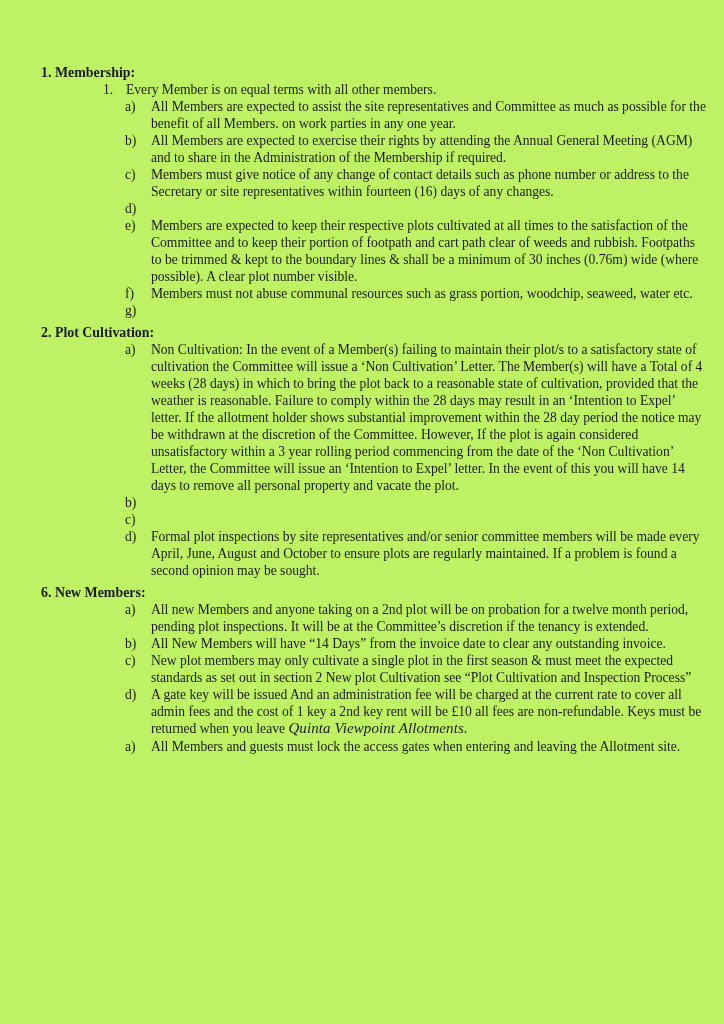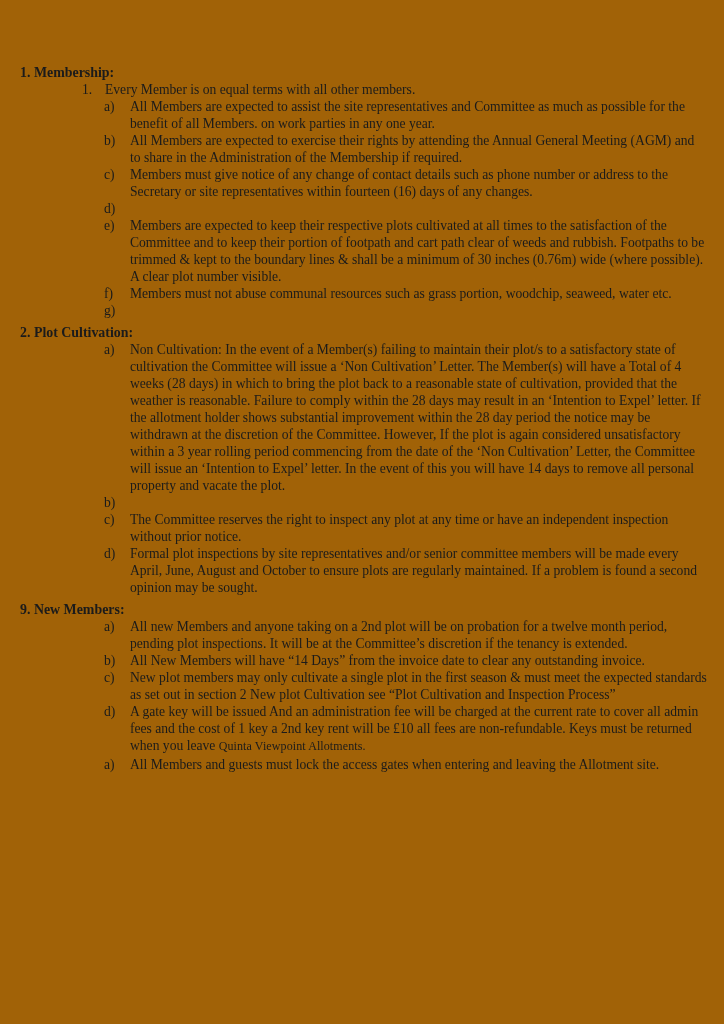--- a/index.html
+++ b/index.html
@@ -1,39 +1,39 @@
 <!DOCTYPE html>
 <html><head>
 <meta charset="utf-8">
 <style>
   html,body{margin:0;padding:0;background:#ffffff;}
   .page{
     position:relative;
     width:724px;height:1024px;
     box-sizing:border-box;
-    padding:64px 16px 0 20px;
-    background:#a16207;
+    padding:64px 16px 0 41px;
+    background:#bef264;
     font-family:"Liberation Serif","DejaVu Serif",serif;
     font-size:13.6px;
     line-height:17px;
     color:#1b1b1b;
     overflow:hidden;
   }
   .section{margin:0;}
   .sec-2,.sec-3{margin-top:5px;}
   .sec-4{margin-top:1px;}
   .heading{font-weight:700;font-size:13.9px;}
   .row{display:flex;align-items:flex-start;}
   .row.intro{padding-left:62px;}
   .row.intro .marker{flex:0 0 23px;}
   .row.sub{padding-left:84px;}
   .row.sub .marker{flex:0 0 26px;}
   .marker{white-space:nowrap;}
   .item-text{flex:1 1 auto;}
-  .brand{font-size:12px;letter-spacing:0.1px;}
+  .brand{font-size:15px;letter-spacing:0.1px;font-style:italic;}
 </style>
 </head>
 <body>
 
 <div class="page">
 
   <div class="section sec-1">
     <div class="heading">1. Membership:</div>
     <div class="row intro">
       <span class="marker">1.</span>
@@ -71,30 +71,29 @@
     <div class="heading">2. Plot Cultivation:</div>
     <div class="row sub">
       <span class="marker">a)</span>
       <div class="item-text">Non Cultivation: In the event of a Member(s) failing to maintain their plot/s to a satisfactory state of cultivation the Committee will issue a ‘Non Cultivation’ Letter. The Member(s) will have a Total of 4 weeks (28 days) in which to bring the plot back to a reasonable state of cultivation, provided that the weather is reasonable. Failure to comply within the 28 days may result in an ‘Intention to Expel’ letter. If the allotment holder shows substantial improvement within the 28 day period the notice may be withdrawn at the discretion of the Committee. However, If the plot is again considered unsatisfactory within a 3 year rolling period commencing from the date of the ‘Non Cultivation’ Letter, the Committee will issue an ‘Intention to Expel’ letter. In the event of this you will have 14 days to remove all personal property and vacate the plot.</div>
     </div>
     <div class="row sub">
       <span class="marker">b)</span>
     </div>
     <div class="row sub">
       <span class="marker">c)</span>
-      <div class="item-text">The Committee reserves the right to inspect any plot at any time or have an independent inspection without prior notice.</div>
     </div>
     <div class="row sub">
       <span class="marker">d)</span>
       <div class="item-text">Formal plot inspections by site representatives and/or senior committee members will be made every April, June, August and October to ensure plots are regularly maintained. If a problem is found a second opinion may be sought.</div>
     </div>
   </div>
 
   <div class="section sec-3">
-    <div class="heading">9. New Members:</div>
+    <div class="heading">6. New Members:</div>
     <div class="row sub">
       <span class="marker">a)</span>
       <div class="item-text">All new Members and anyone taking on a 2nd plot will be on probation for a twelve month period, pending plot inspections. It will be at the Committee’s discretion if the tenancy is extended.</div>
     </div>
     <div class="row sub">
       <span class="marker">b)</span>
       <div class="item-text">All New Members will have “14 Days” from the invoice date to clear any outstanding invoice.</div>
     </div>
     <div class="row sub">
       <span class="marker">c)</span>

